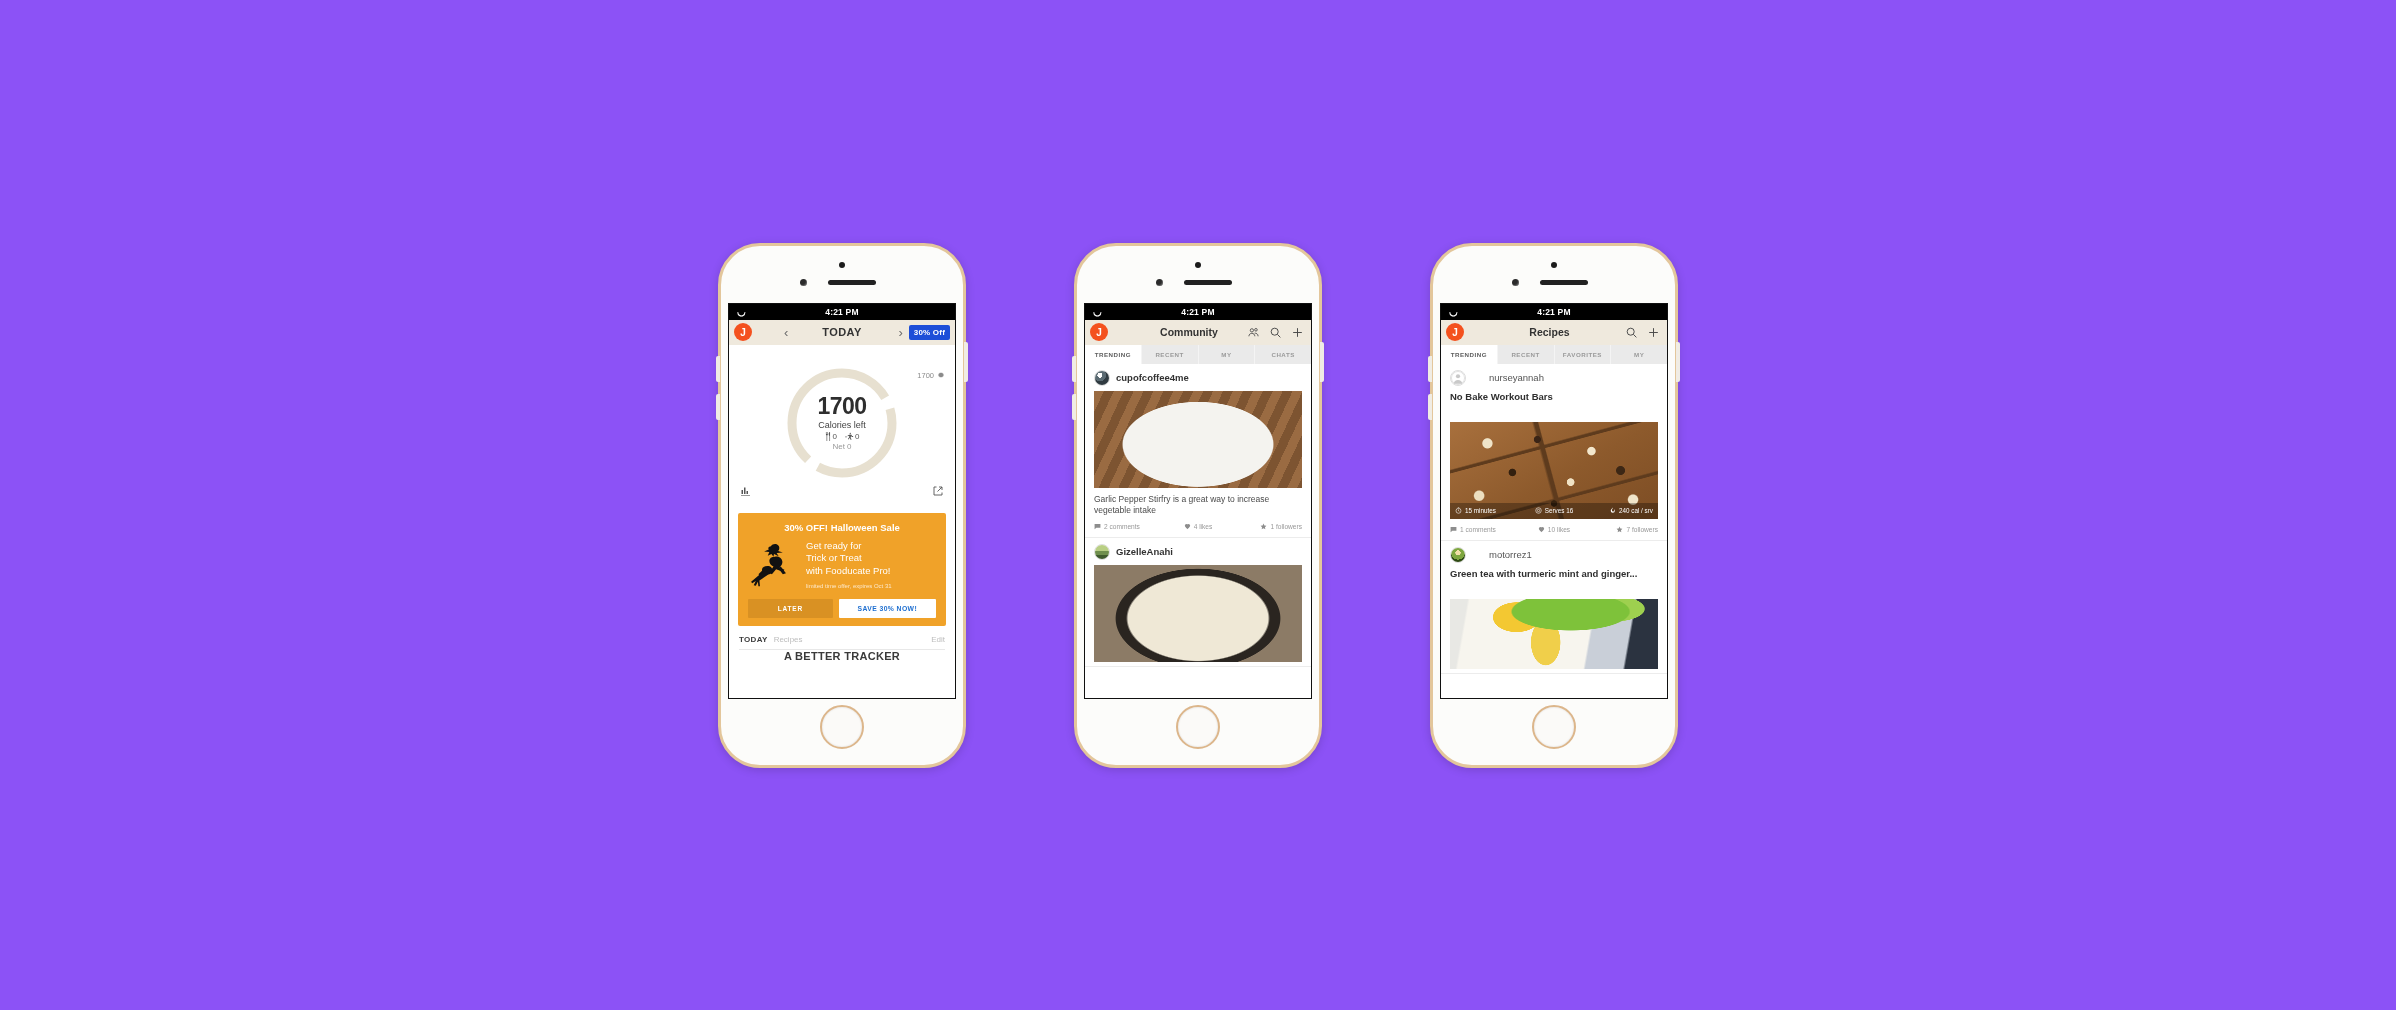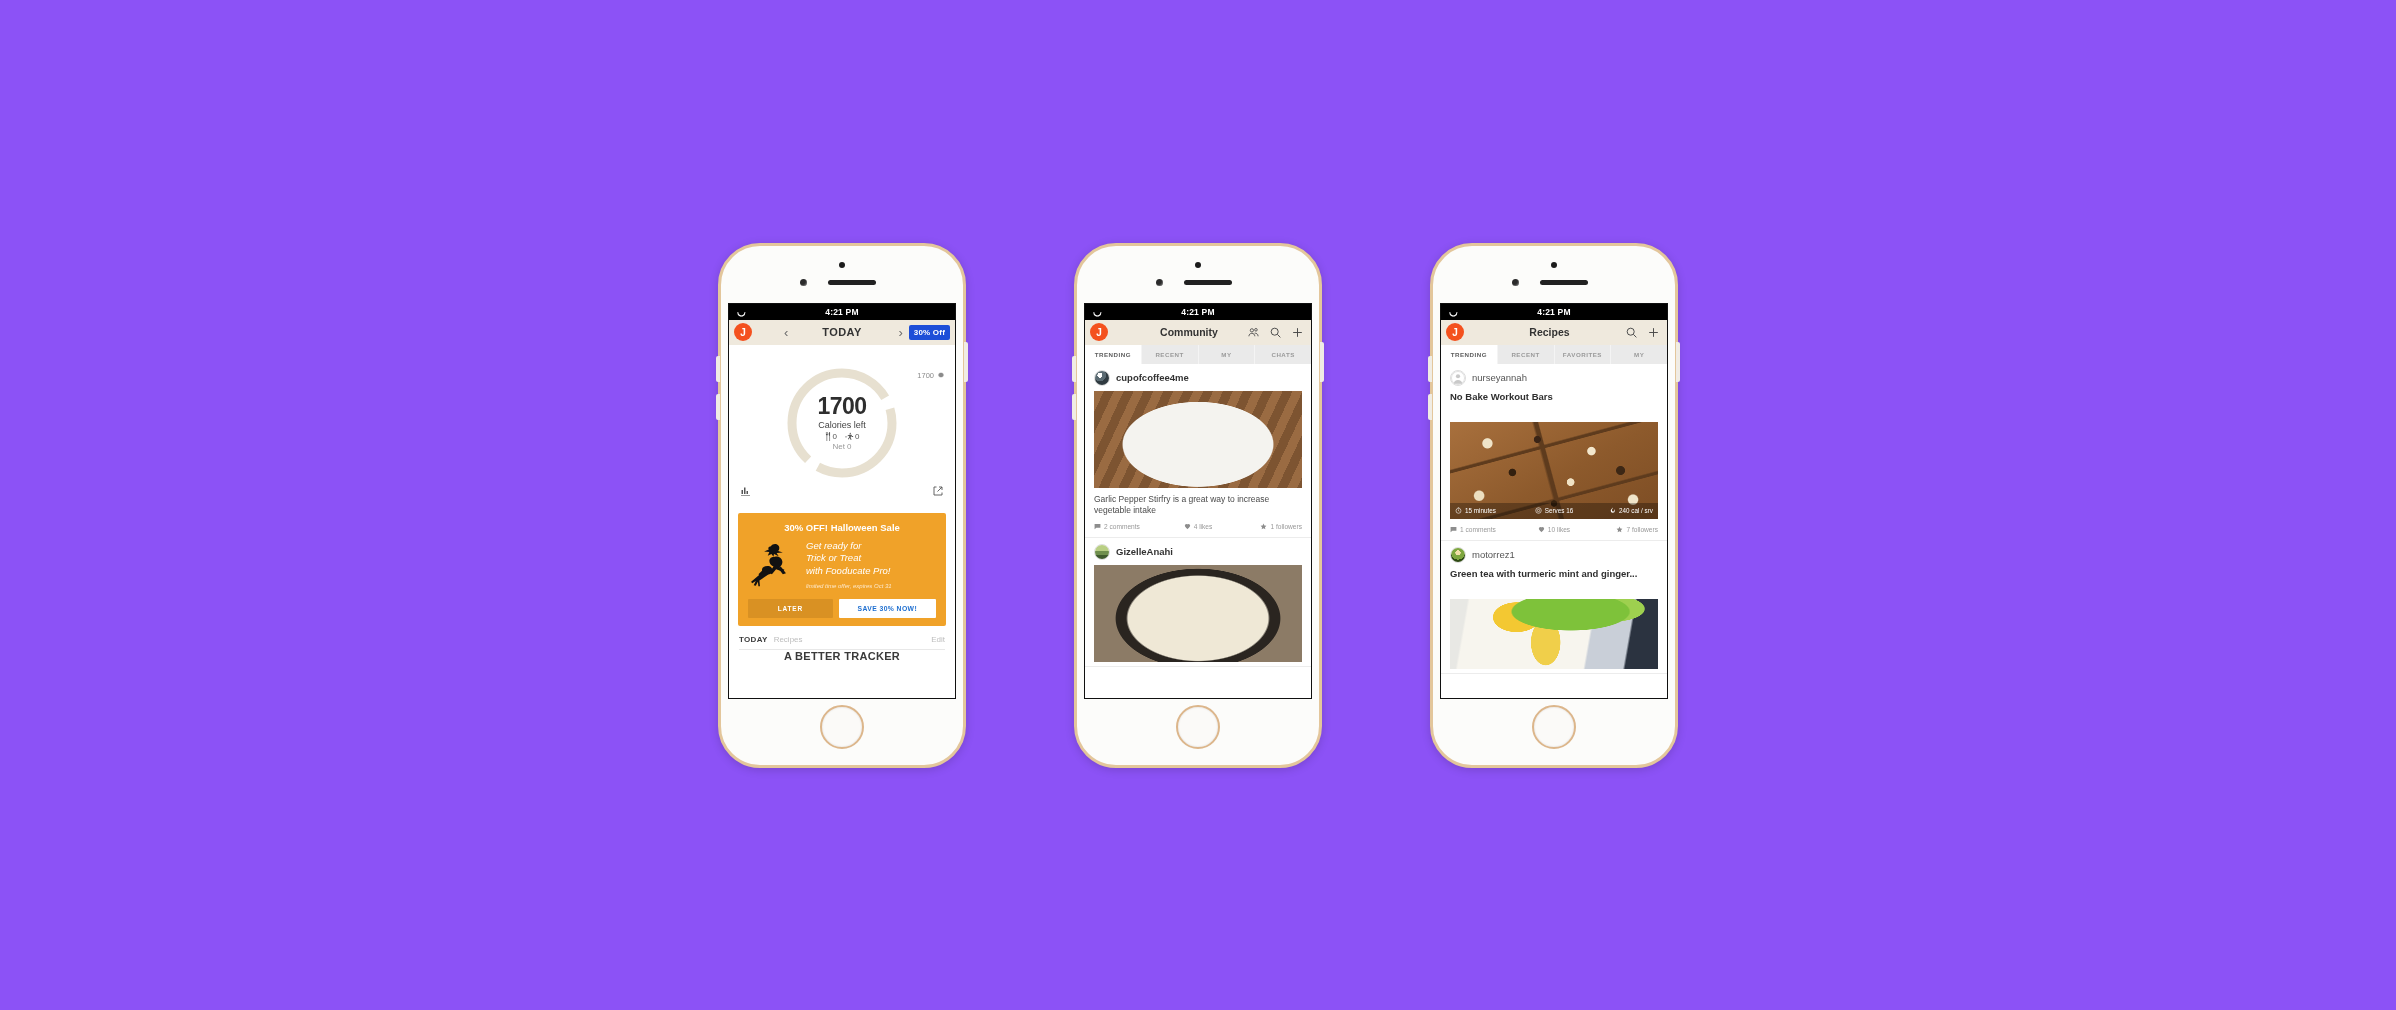--- a/index.html
+++ b/index.html
@@ -136,21 +136,21 @@
   .ico-chart { position:absolute; left:11px; top:0; width:12px; height:12px; color:#555; }
   .ico-share { position:absolute; right:11px; top:0; width:12px; height:12px; color:#555; }
 
   .promo {
     margin:6px 9px 0; background:#F0A229; border-radius:2px; padding:9px 0 8px;
     color:#fff; position:relative;
   }
   .promo-title { text-align:center; font-size:9.5px; font-weight:bold; margin-bottom:7px; }
   .promo-body { display:flex; align-items:center; padding:0 10px; gap:6px; }
   .witch { width:52px; height:44px; flex:0 0 auto; }
-  .promo-lines { font-size:9.5px; line-height:1.35;font-style:italic; }
+  .promo-lines { font-size:9.5px; line-height:1.35; }
   .promo-fine { font-size:6px; color:#fde8c9; margin-top:4px; }
   .promo-btns { display:flex; gap:6px; padding:0 10px; margin-top:9px; }
   .btn-later {
     flex:1; background:#D99123; color:#fff; font-size:6.5px; font-weight:bold;
     letter-spacing:.8px; text-align:center; padding:6px 0; border-radius:1px;
   }
   .btn-save {
     flex:1.15; background:#fff; color:#1f6fd0; font-size:6.8px; font-weight:bold;
     letter-spacing:.4px; text-align:center; padding:6px 0; border-radius:1px;
   }
@@ -166,21 +166,21 @@
              letter-spacing:.3px; margin-top:0; }
 
   
   .feed { height:calc(100% - 60px); overflow:hidden; background:#fff; }
   .post { padding:0 0 4px; border-bottom:1px solid #ececec; }
   .post-head { display:flex; align-items:center; gap:6px; padding:6px 9px 5px; }
   .pf-avatar { width:16px; height:16px; border-radius:50%; flex:0 0 auto; overflow:hidden;
                border:1px solid #ddd; }
   .pf-avatar svg, .pf-avatar div { width:100%; height:100%; display:block; }
   .pf-name { font-size:9.5px; font-weight:bold; color:#333; }
-  .pf-name.reg { font-weight:normal; color:#555; }
+  .pf-name.reg { font-weight:normal; color:#555;margin-left:17px; }
   .recipe-title { font-size:9.5px; font-weight:bold; color:#2f2f2f; padding:0 9px 20px; }
   .photo { width:calc(100% - 18px); margin:0 9px; height:97px; position:relative; overflow:hidden; }
   .photo.tall { height:70px; }
   .caption { font-size:8.5px; color:#4a4a4a; line-height:1.3; padding:6px 9px 0; }
   .stats { display:flex; padding:7px 9px 3px; font-size:6.6px; color:#999; }
   .stats > div { flex:1; display:flex; align-items:center; gap:3px; }
   .stats > div:nth-child(2) { justify-content:center; }
   .stats > div:nth-child(3) { justify-content:flex-end; }
   .st-ico { width:7px; height:7px; fill:#8d8d8d; }
 

